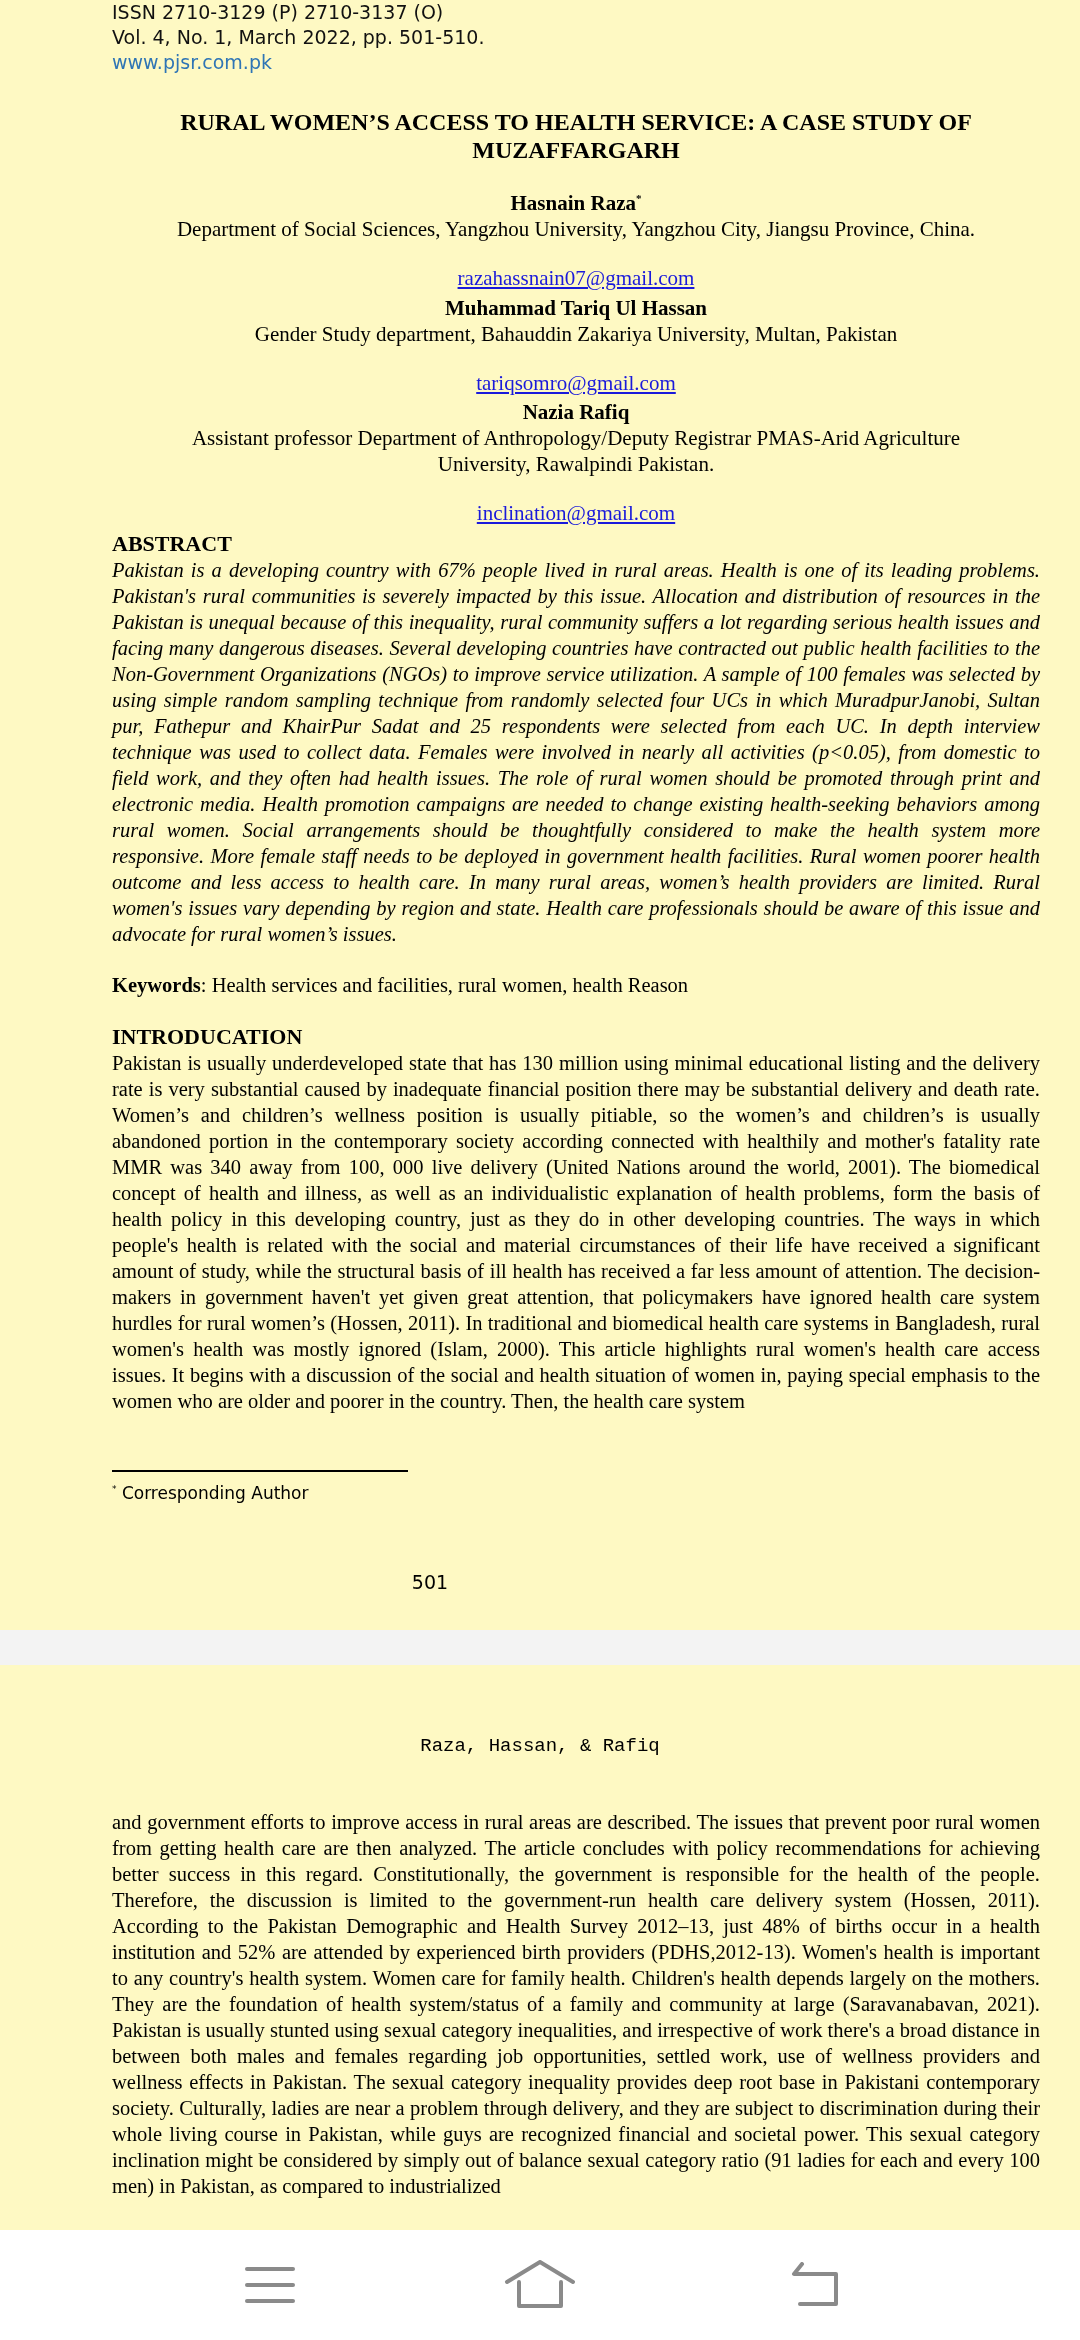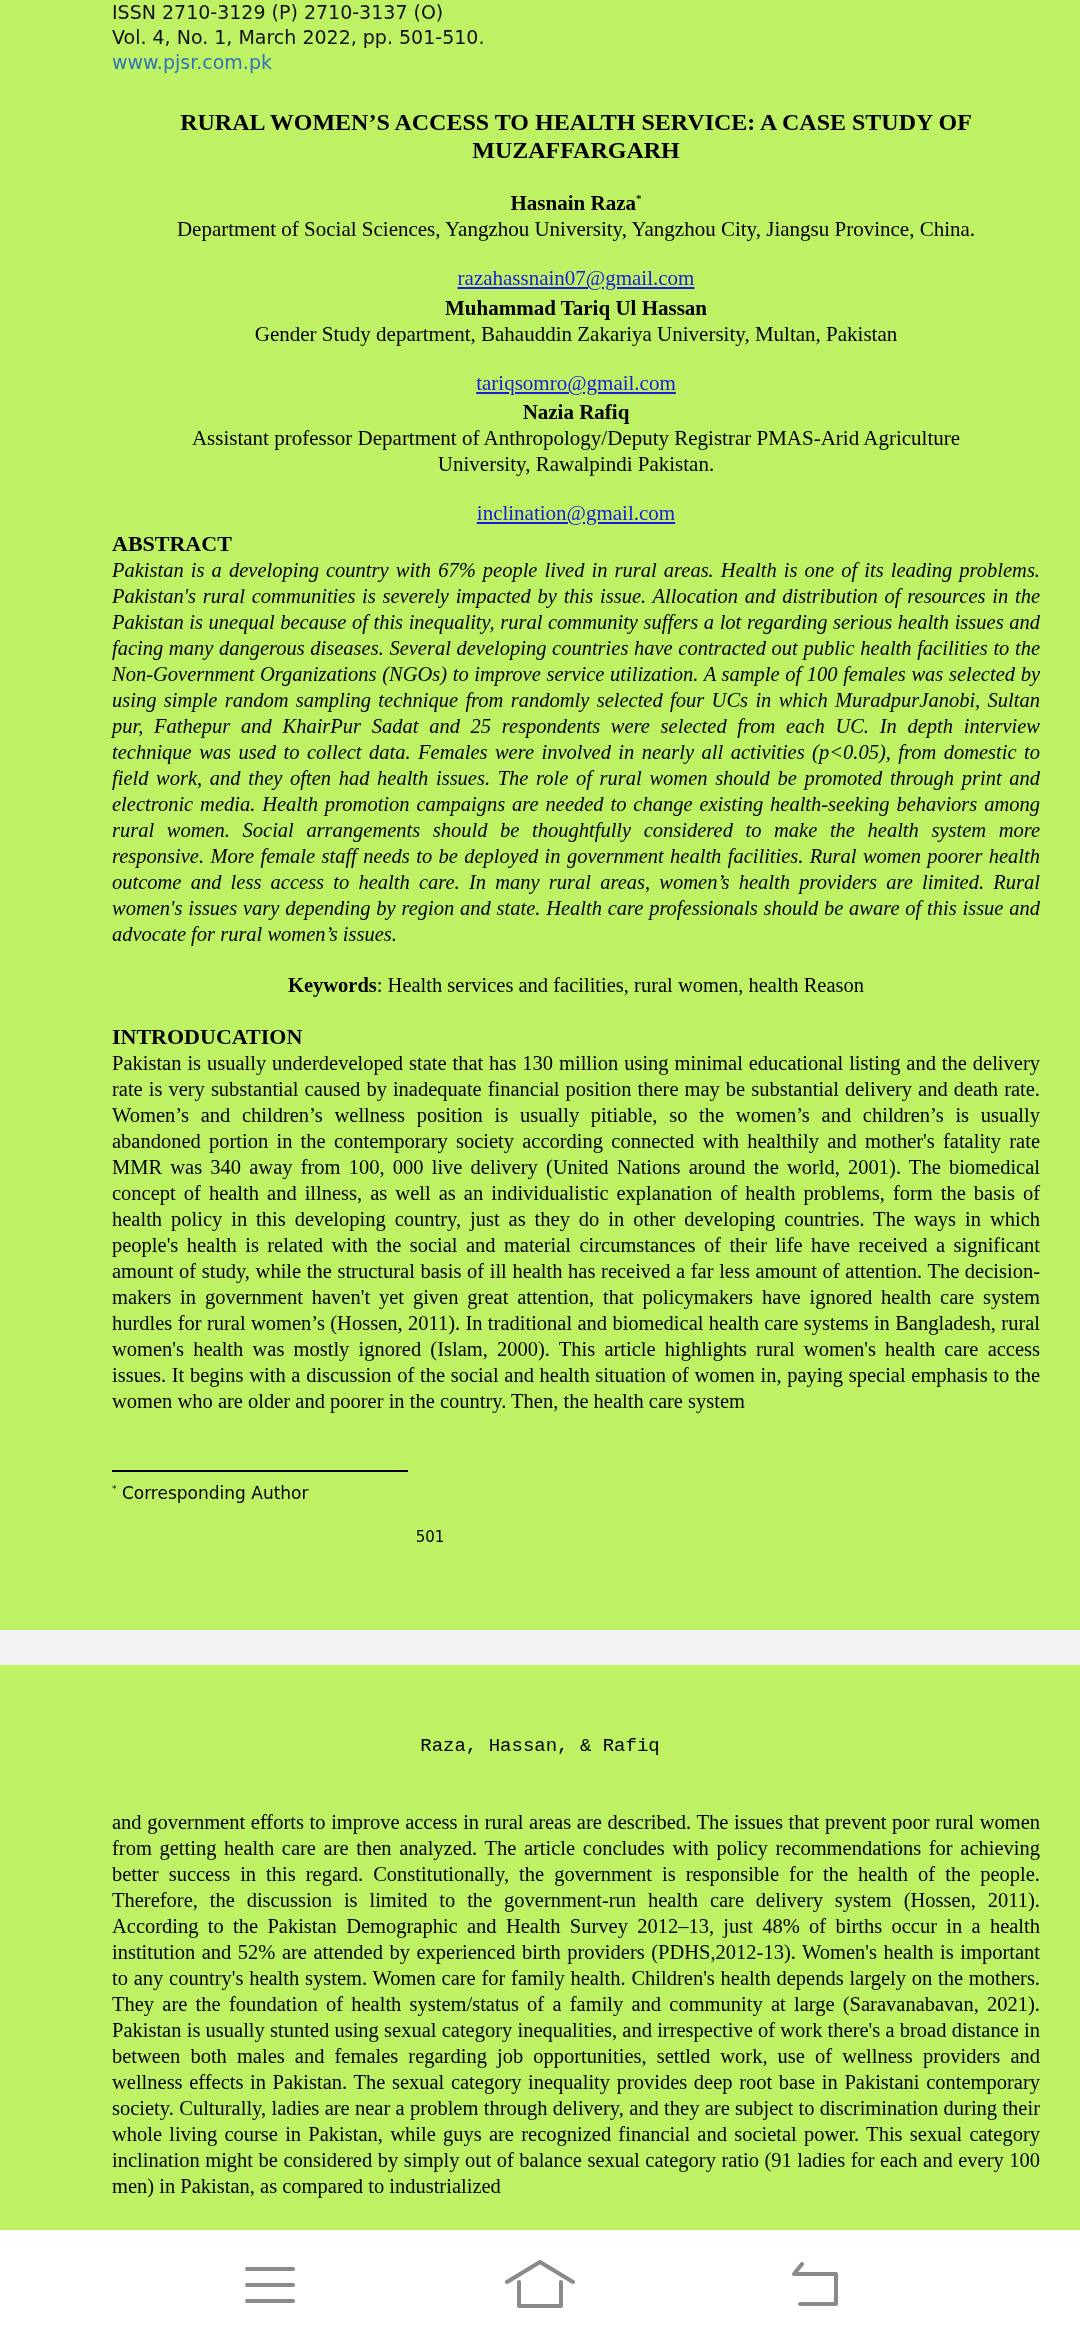--- a/index.html
+++ b/index.html
@@ -3,21 +3,21 @@
 <meta charset="utf-8">
 <style>
   html, body { margin: 0; padding: 0; }
   body {
     width: 1080px; height: 2340px; overflow: hidden; position: relative;
     background: #ffffff;
     font-family: "Liberation Serif", serif;
     color: #000;
   }
   .page {
-    position: absolute; left: 0; width: 1080px; background: #bef264;
+    position: absolute; left: 0; width: 1080px; background: #fef9c3;
   }
   #page1 { top: 0; height: 1630px; }
   .page-gap { position: absolute; left: 0; top: 1630px; width: 1080px; height: 35px; background: #f3f3f3; }
   #page2 { top: 1665px; height: 565px; overflow: hidden; }
 
   .journal-meta {
     position: absolute; left: 112px; top: 0;
     font-family: "DejaVu Sans", sans-serif; font-size: 19px; line-height: 25px;
     color: #111;
   }
@@ -41,22 +41,22 @@
   .keywords { position: absolute; left: 112px; width: 928px; font-size: 20.5px; line-height: 26px; }
   .keywords b { font-weight: bold; }
 
   .footnote-rule { position: absolute; left: 112px; top: 1470px; width: 296px; height: 2px; background: #000; }
   .footnote {
     position: absolute; left: 112px; top: 1482px;
     font-family: "DejaVu Sans", sans-serif; font-size: 17px; line-height: 22px;
   }
   .footnote sup { font-size: 9px; line-height: 0; }
   .page-number {
-    position: absolute; left: 0; width: 860px; top: 1528px; text-align: center;
-    font-family: "DejaVu Sans", sans-serif; font-size: 15px;
+    position: absolute; left: 0; width: 860px; top: 1571px; text-align: center;
+    font-family: "DejaVu Sans", sans-serif; font-size: 19px;
   }
   .running-head {
     position: absolute; left: 0; width: 1080px; top: 70px; text-align: center;
     font-family: Liberation Mono, monospace; font-size: 19px;
   }
 
   .nav-bar {
     position: absolute; left: 0; top: 2230px; width: 1080px; height: 110px; background: #fff;
   }
   .nav-btn { position: absolute; top: 20px; width: 80px; height: 70px; display: flex; align-items: center; justify-content: center; }
@@ -91,21 +91,21 @@
 
   <div class="author-block" style="top:399px;">
     <div class="author-name">Nazia Rafiq</div>
     <div>Assistant professor Department of Anthropology/Deputy Registrar PMAS-Arid Agriculture</div>
     <div>University, Rawalpindi Pakistan.</div>
     <div class="email">inclination@gmail.com</div>
   </div>
 
   <div class="section-heading" style="top:531px;">ABSTRACT</div>
   <div class="para italic" style="top:557px;">Pakistan is a developing country with 67% people lived in rural areas. Health is one of its leading problems. Pakistan's rural communities is severely impacted by this issue. Allocation and distribution of resources in the Pakistan is unequal because of this inequality, rural community suffers a lot regarding serious health issues and facing many dangerous diseases. Several developing countries have contracted out public health facilities to the Non-Government Organizations (NGOs) to improve service utilization. A sample of 100 females was selected by using simple random sampling technique from randomly selected four UCs in which MuradpurJanobi, Sultan pur, Fathepur and KhairPur Sadat and 25 respondents were selected from each UC. In depth interview technique was used to collect data. Females were involved in nearly all activities (p&lt;0.05), from domestic to field work, and they often had health issues. The role of rural women should be promoted through print and electronic media. Health promotion campaigns are needed to change existing health-seeking behaviors among rural women. Social arrangements should be thoughtfully considered to make the health system more responsive. More female staff needs to be deployed in government health facilities. Rural women poorer health outcome and less access to health care. In many rural areas, women’s health providers are limited. Rural women's issues vary depending by region and state. Health care professionals should be aware of this issue and advocate for rural women’s issues.</div>
-  <div class="keywords" style="top:972px;text-align:center;"><b>Keywords</b><span>: Health services and facilities, rural women, health Reason</span></div>
+  <div class="keywords" style="top:972px;"><b>Keywords</b><span>: Health services and facilities, rural women, health Reason</span></div>
 
   <div class="section-heading" style="top:1024px;">INTRODUCATION</div>
   <div class="para" style="top:1050px;">Pakistan is usually underdeveloped state that has 130 million using minimal educational listing and the delivery rate is very substantial caused by inadequate financial position there may be substantial delivery and death rate. Women’s and children’s wellness position is usually pitiable, so the women’s and children’s is usually abandoned portion in the contemporary society according connected with healthily and mother's fatality rate MMR was 340 away from 100, 000 live delivery (United Nations around the world, 2001). The biomedical concept of health and illness, as well as an individualistic explanation of health problems, form the basis of health policy in this developing country, just as they do in other developing countries. The ways in which people's health is related with the social and material circumstances of their life have received a significant amount of study, while the structural basis of ill health has received a far less amount of attention.  The decision-makers in government haven't yet given great attention, that policymakers have ignored health care system hurdles for rural women’s (Hossen, 2011). In traditional and biomedical health care systems in Bangladesh, rural women's health was mostly ignored (Islam, 2000). This article highlights rural women's health care access issues. It begins with a discussion of the social and health situation of women in, paying special emphasis to the women who are older and poorer in the country. Then, the health care system</div>
 
   <div class="footnote-rule"></div>
   <div class="footnote"><sup>*</sup> <span>Corresponding Author</span></div>
   <div class="page-number">501</div>
 </div>
 
 <div class="page-gap"></div>

